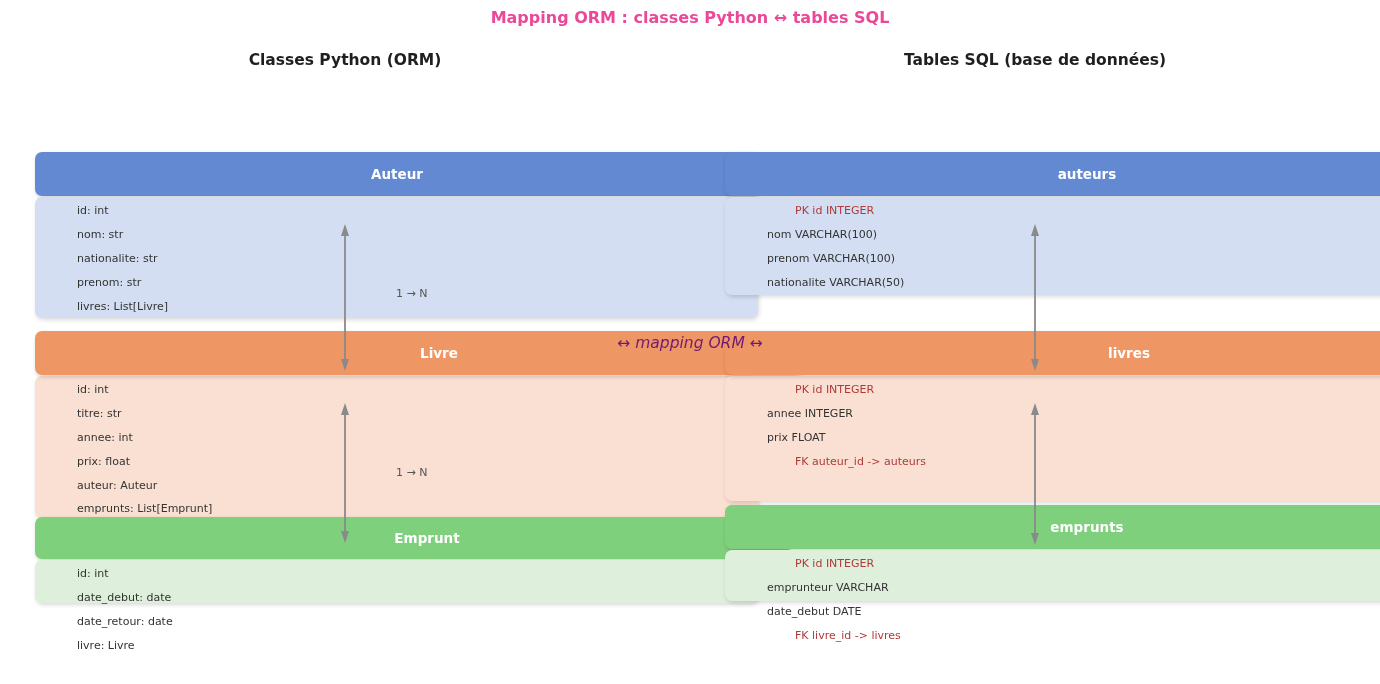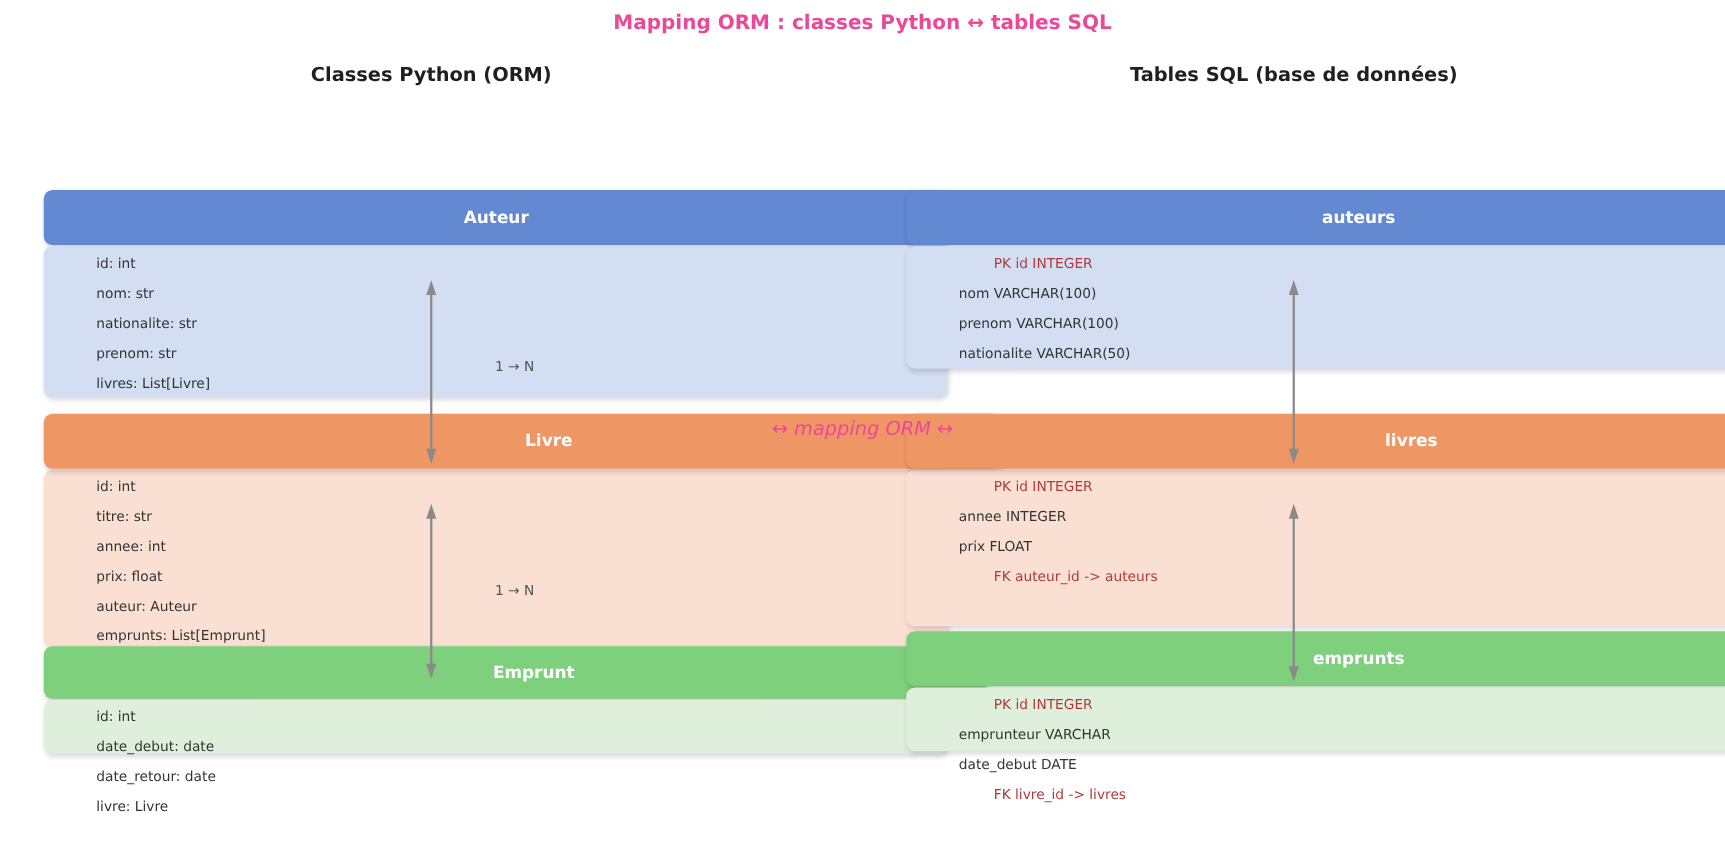--- a/index.html
+++ b/index.html
@@ -94,21 +94,21 @@
     margin-left: 17px;
   }
   .center-label {
     position: absolute;
     top: 334px;
     left: 0;
     width: 100%;
     text-align: center;
     font-style: italic;
     font-size: 15.5px;
-    color: #ec4899;
+    color: #701a75;
   }
 </style>
 </head>
 <body>
 
 <div class="canvas">
 
   <div class="title">Mapping ORM : classes Python ↔ tables SQL</div>
   <div class="col-heading left">Classes Python (ORM)</div>
   <div class="col-heading right">Tables SQL (base de données)</div>

